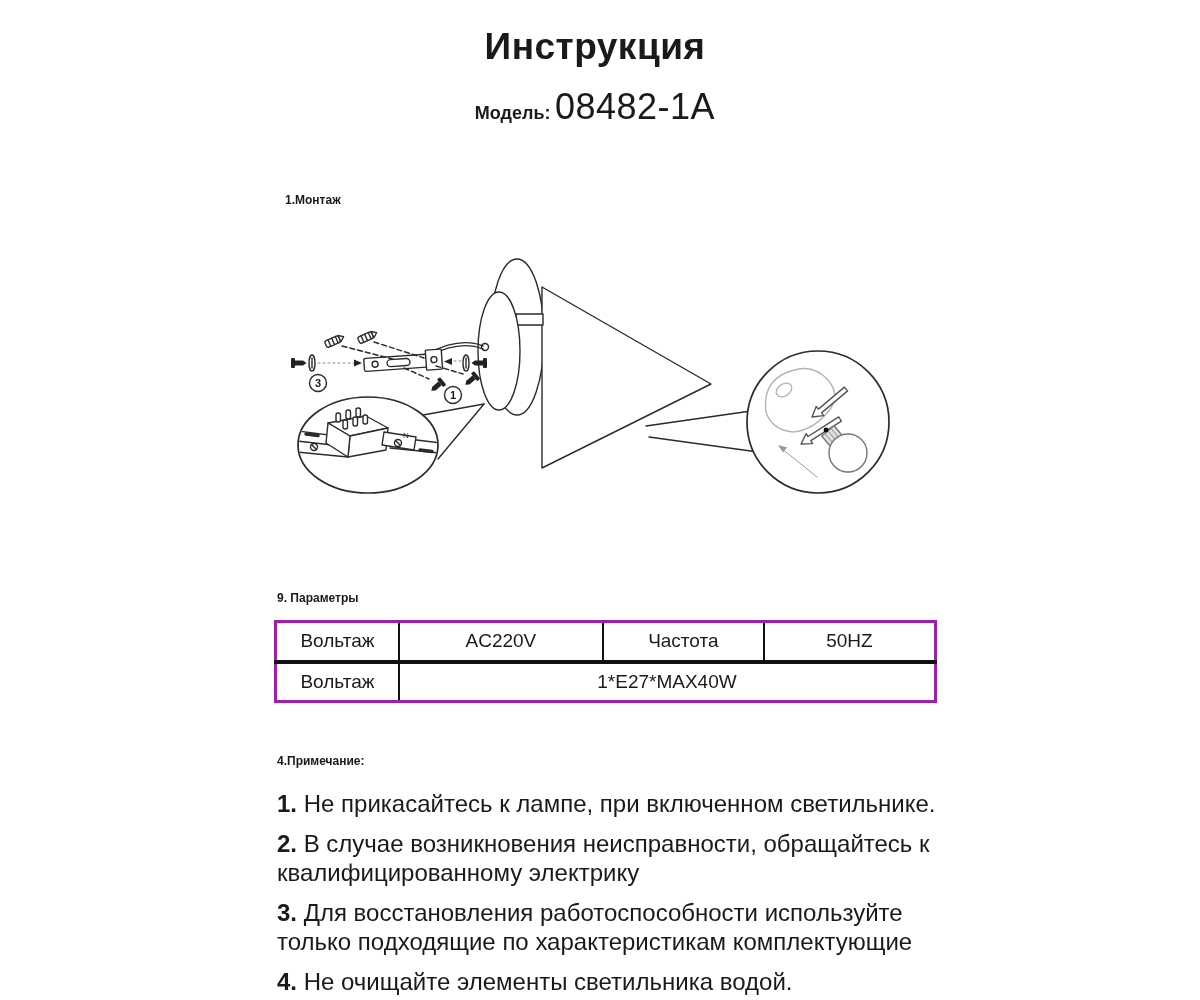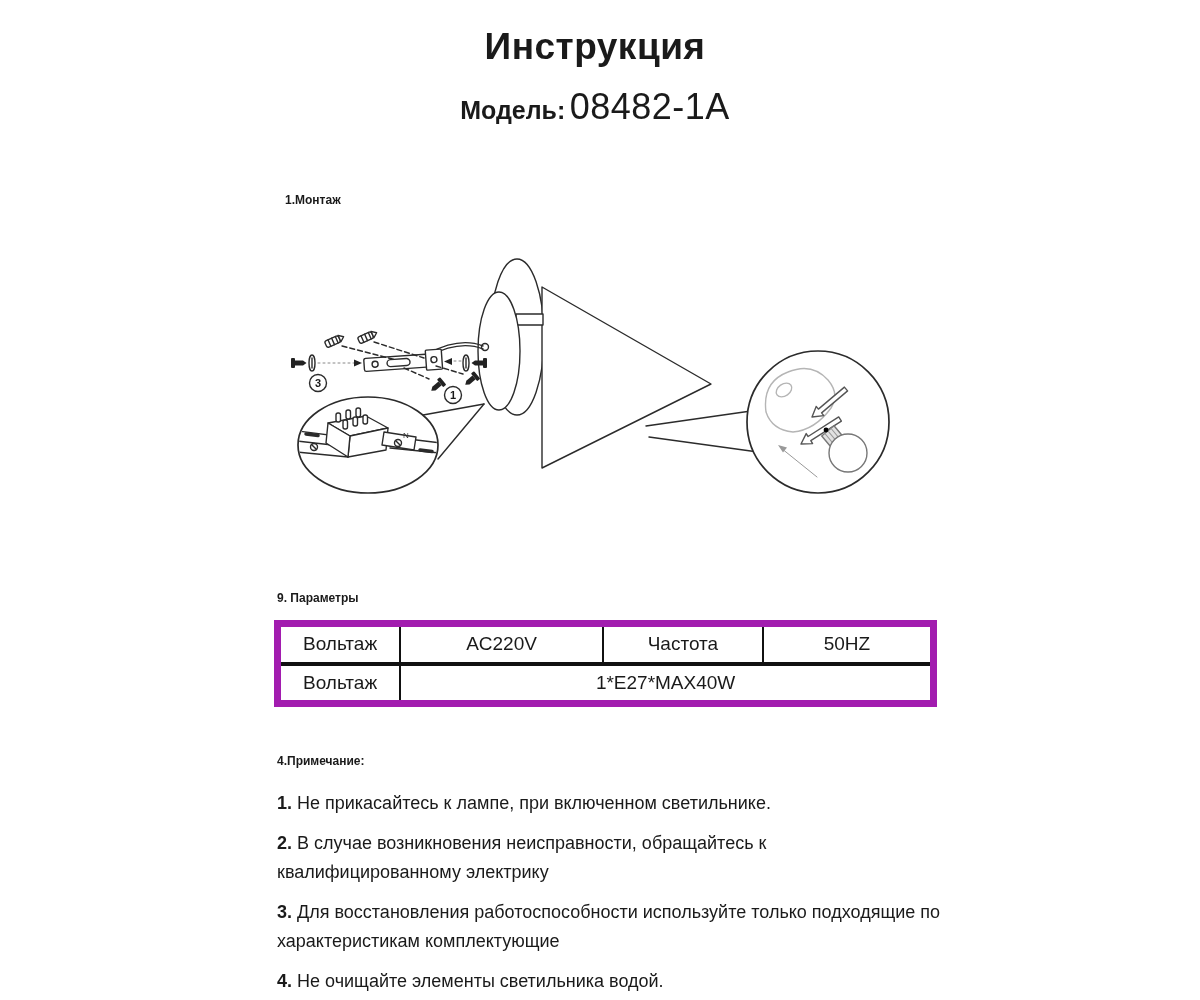--- a/index.html
+++ b/index.html
@@ -3,42 +3,42 @@
 <meta charset="utf-8">
 <style>
   * { margin:0; padding:0; box-sizing:border-box; }
   html,body { width:1200px; height:1000px; background:#fff; }
   body { font-family:"Liberation Sans", sans-serif; color:#1a1a1a; position:relative; overflow:hidden; }
   .page { position:absolute; inset:0; }
 
   .doc-title { position:absolute; top:26px; left:0; width:1190px; text-align:center;
                font-size:37px; font-weight:700; letter-spacing:0.5px; }
   .model-line { position:absolute; top:86px; left:0; width:1190px; text-align:center; }
-  .model-label { font-size:25px; font-weight:700;text-align:right; }
+  .model-label { font-size:18px; font-weight:700;text-align:right; }
   .model-value { font-size:36px; font-weight:400; letter-spacing:0.5px; }
 
   .sec-heading { position:absolute; font-size:12px; font-weight:700; }
   #h-montage { left:285px; top:193px; }
   #h-params  { left:277px; top:591px; }
   #h-notes   { left:277px; top:754px; }
 
   #diagram { position:absolute; left:280px; top:245px; width:620px; height:260px; }
 
   table.params { position:absolute; left:274px; top:620px; width:663px;
                  border-collapse:collapse; table-layout:fixed; }
   table.params td { border:2px solid #111; text-align:center; vertical-align:middle;
                     height:40px; font-size:19px; padding:0 4px; }
-  table.params { border:7px solid #a21caf; }
+  table.params { border:3px solid #a21caf; }
   table.params tr.r2 td { border-top:4px solid #111; }
   td.bold { font-weight:400; font-size:20px; }
   td.plain { font-weight:400; }
   .c1{width:18.7%}.c2{width:30.9%}.c3{width:24.4%}.c4{width:26%}
 
   .notes { position:absolute; left:277px; top:789px; width:668px; }
-  .notes p { font-size:18px; line-height:29px; margin-bottom:11px; }
+  .notes p { font-size:24px; line-height:29px; margin-bottom:11px; }
   .notes b { font-weight:700; }
 
   svg text.stepnum { font-size:11px; font-weight:700; fill:#1a1a1a; }
   svg text.tlabel { font-size:8px; fill:#333; }
 </style>
 </head>
 <body>
 
 <div class="page">
 

